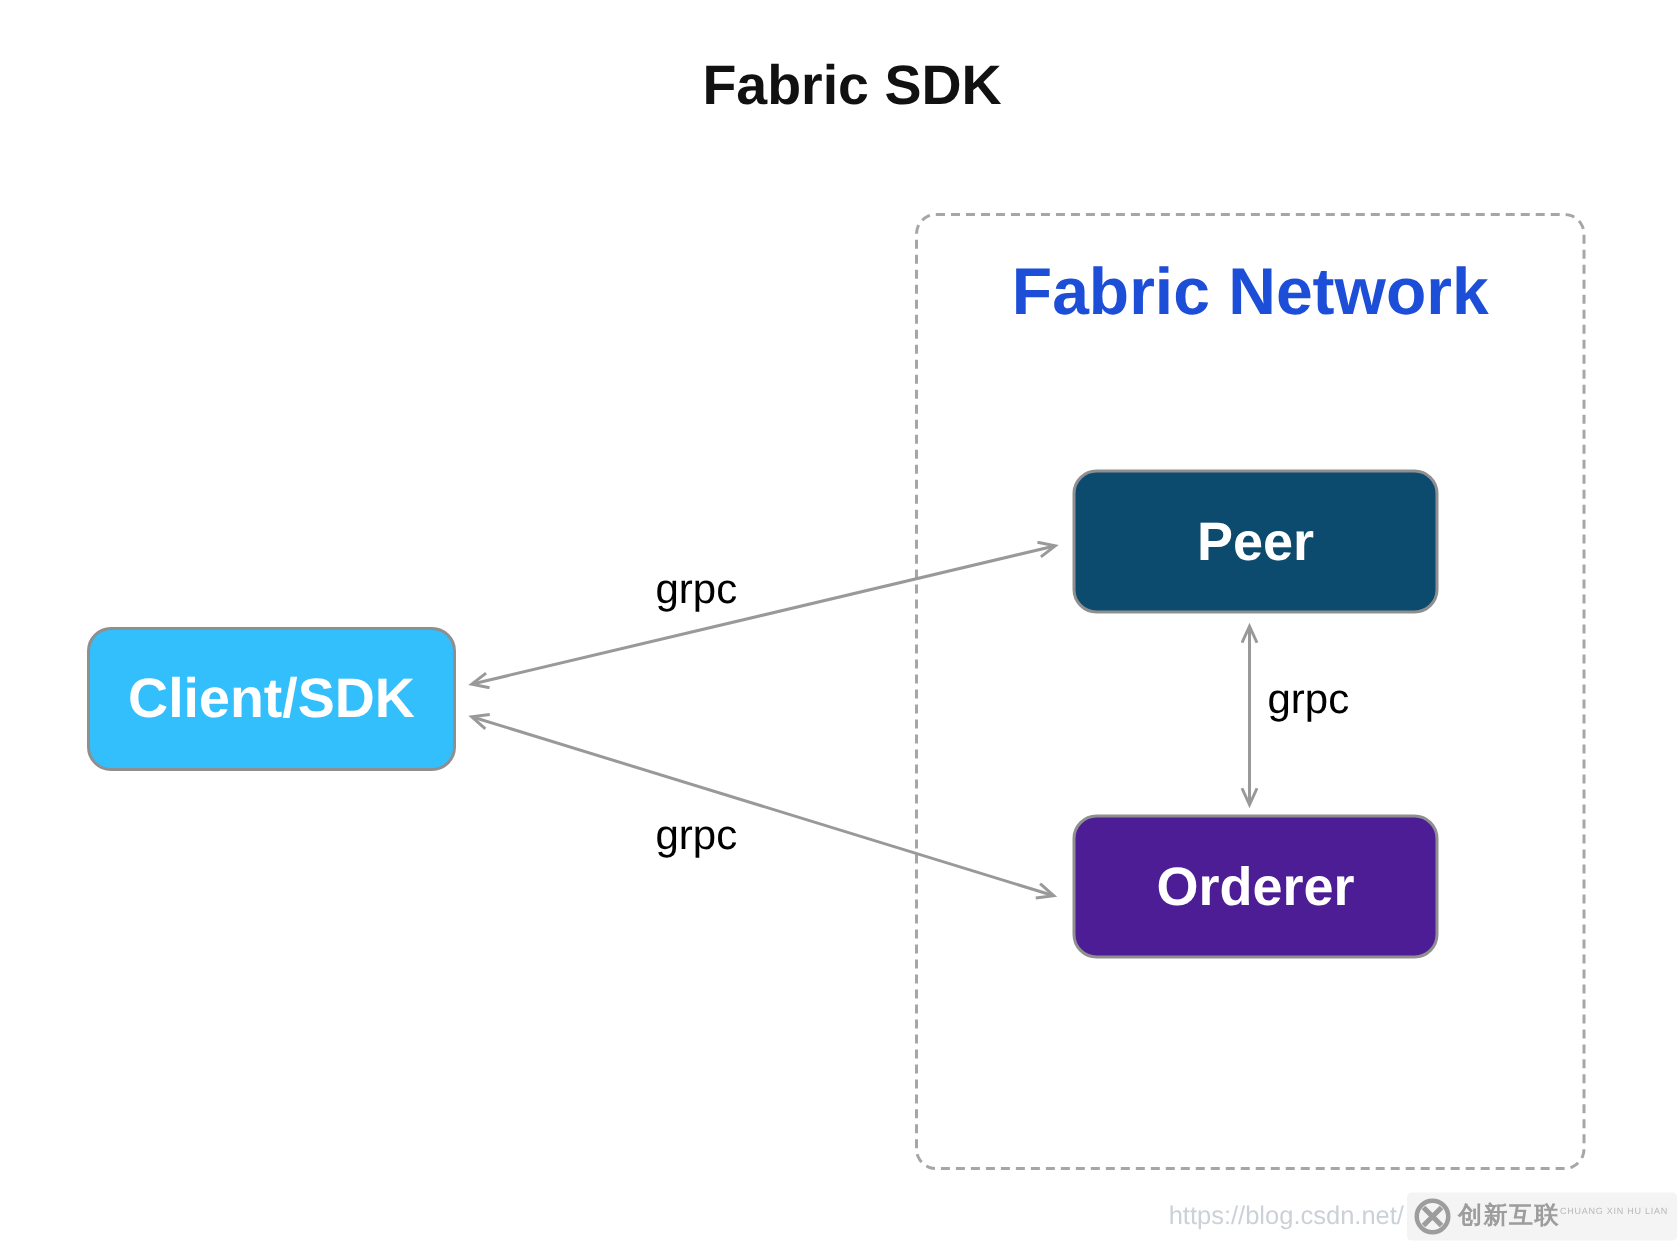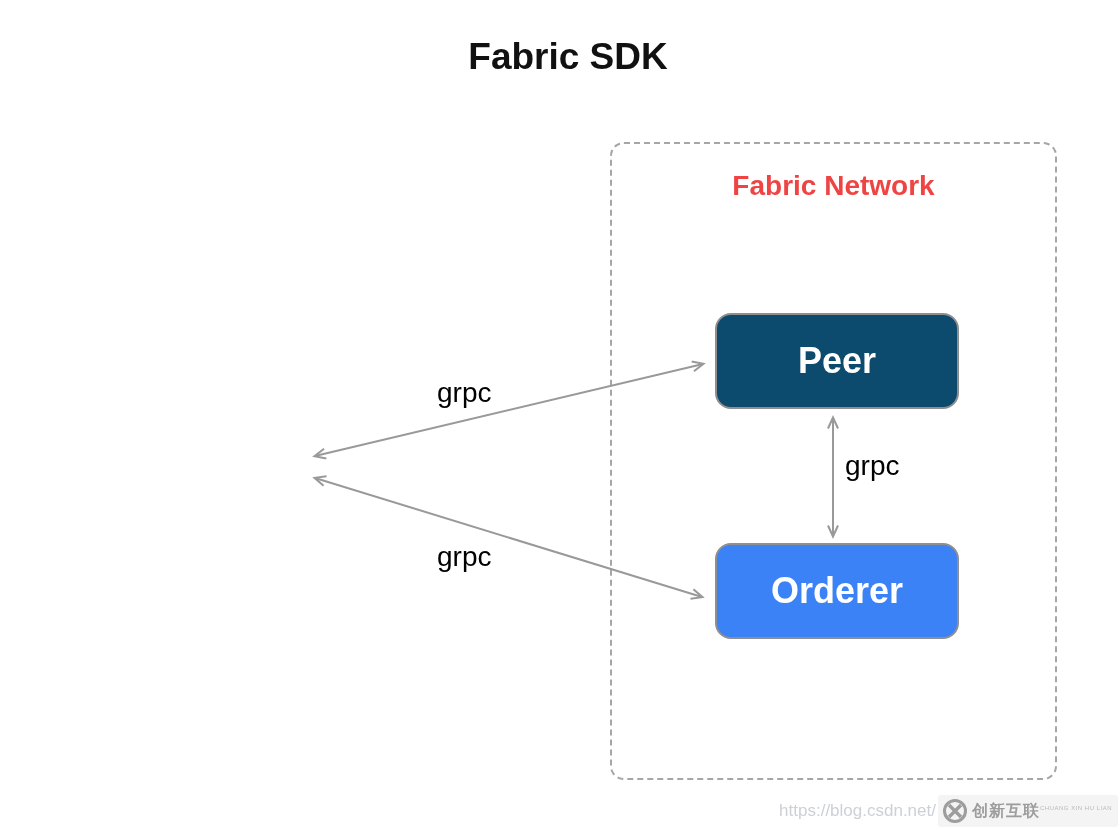--- a/index.html
+++ b/index.html
@@ -22,21 +22,21 @@
     left:610px;top:142px;
     width:447px;height:638px;
     border:2px dashed #a6a6a6;
     border-radius:14px;
     box-sizing:border-box;
   }
   .network-label{
     position:absolute;
     left:0;right:0;top:26px;
     text-align:center;
-    font-size:28px;font-weight:bold;color:#ef4444;
+    font-size:44px;font-weight:bold;color:#1d4ed8;
     white-space:nowrap;
   }
   .node{
     position:absolute;
     display:flex;align-items:center;justify-content:center;
     border:2px solid #8f8f8f;
     border-radius:16px;
     box-sizing:border-box;
     color:#ffffff;
     font-weight:bold;
@@ -104,26 +104,29 @@
     <defs>
       <marker id="mArrow" markerWidth="16" markerHeight="16" refX="11.5" refY="6" orient="auto-start-reverse" markerUnits="userSpaceOnUse">
         <path d="M1,1 L12,6 L1,11" fill="none" stroke-width="2" stroke="#999999"></path>
       </marker>
     </defs>
     <line x1="315" y1="456" x2="703" y2="364" stroke-width="2" marker-start="url(#mArrow)" marker-end="url(#mArrow)" stroke="#999999"></line>
     <line x1="315" y1="478" x2="702" y2="597" stroke-width="2" marker-start="url(#mArrow)" marker-end="url(#mArrow)" stroke="#999999"></line>
     <line x1="833" y1="418" x2="833" y2="536" stroke-width="2" marker-start="url(#mArrow)" marker-end="url(#mArrow)" stroke="#999999"></line>
   </svg>
 
+  <div class="node node-client" style="background-color: rgb(51, 191, 251);">
+    <span>Client/SDK</span>
+  </div>
 
   <div class="node node-peer" style="background-color: #0c4a6e;">
     <span>Peer</span>
   </div>
 
-  <div class="node node-orderer" style="background-color: #3b82f6;">
+  <div class="node node-orderer" style="background-color: #4c1d95;">
     <span>Orderer</span>
   </div>
 
   <div class="edge-label edge-label-client-peer">grpc</div>
   <div class="edge-label edge-label-client-orderer">grpc</div>
   <div class="edge-label edge-label-peer-orderer">grpc</div>
 
   <div class="watermark">
     <span class="wm-url">https://blog.csdn.net/</span>
     <div class="wm-logo">

